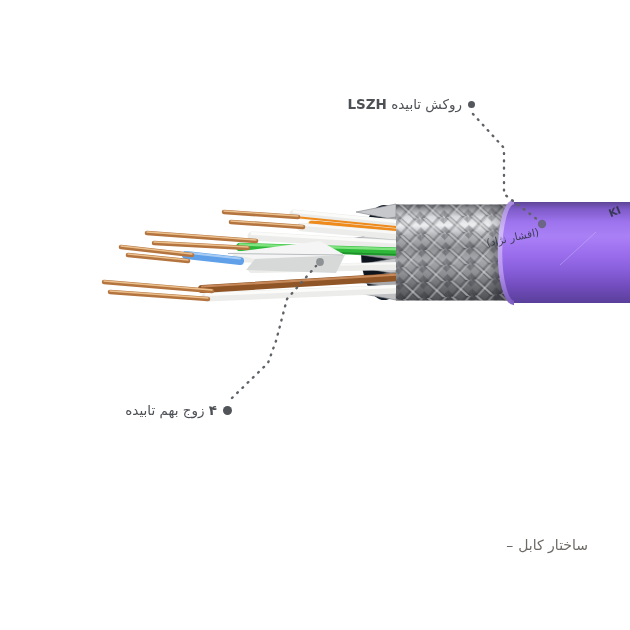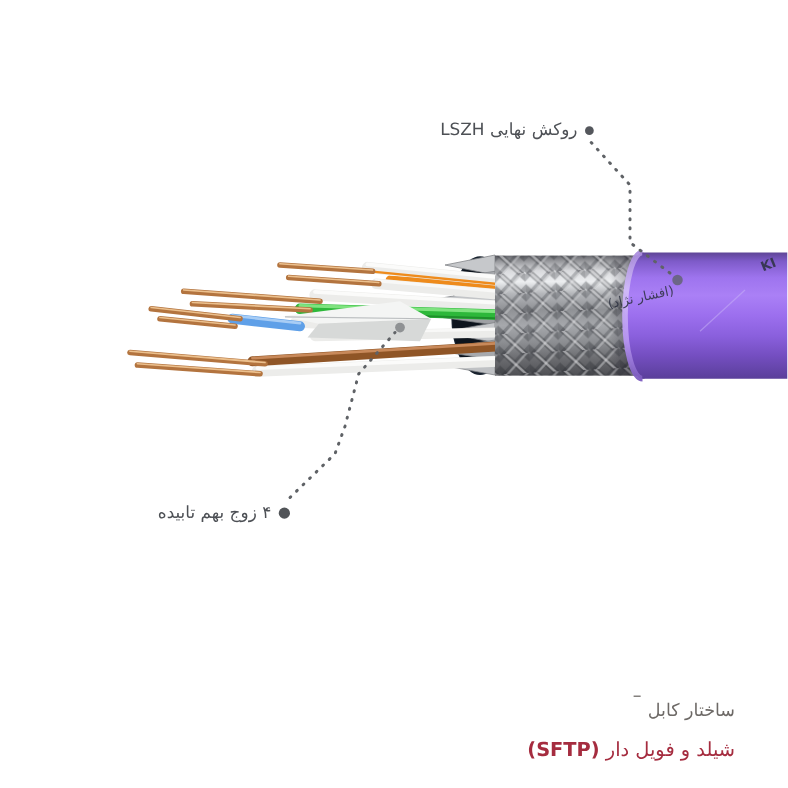--- a/index.html
+++ b/index.html
@@ -12,34 +12,34 @@
   .stage{
     position:relative;width:630px;height:630px;background:#ffffff;overflow:hidden;
     font-family:"DejaVu Sans",sans-serif;
   }
   .stage svg{position:absolute;left:0;top:0;}
   .anno{
     position:absolute;display:flex;align-items:center;gap:6px;
     color:var(--anno-gray);font-size:13.5px;line-height:1;white-space:nowrap;
   }
   .anno .txt{direction:rtl;unicode-bidi:isolate;}
-  .anno b{font-weight:normal;margin-top:24px;}
+  .anno b{font-weight:bold;margin-top:24px;}
   .dot{border-radius:50%;background:#54575c;flex:0 0 auto;}
   .dot.sm{width:7px;height:7px;}
   .dot.lg{width:9px;height:9px;background:#515458;}
   .anno-jacket{top:98px;right:155px;}
   .anno-pairs{top:404px;right:398px;}
   .caption{
     position:absolute;top:537px;right:42px;text-align:right;
   }
   .caption .l1{
     display:flex;justify-content:flex-end;align-items:center;gap:5px;
     color:var(--caption-gray);font-size:14px;line-height:1.2;
   }
-  .caption .l1 .txt{direction:rtl;unicode-bidi:isolate;margin-top:24px;}
+  .caption .l1 .txt{direction:rtl;unicode-bidi:isolate;}
   .caption .l2{
     margin-top:13px;direction:rtl;unicode-bidi:isolate;
     color:var(--caption-red);font-size:15.5px;line-height:1.2;white-space:nowrap;
   }
   .caption .l2 b{font-weight:bold;}
 </style>
 </head>
 <body>
 
 <div class="stage">
@@ -177,30 +177,29 @@
 
     <g fill="none" stroke="var(--leader)" stroke-width="2.4" stroke-linecap="round" stroke-dasharray="0.8 6.5">
       <polyline points="473,114 504,148 504,194 538,220"></polyline>
       <polyline points="232,398 268,363 276,341 287,299 316,266"></polyline>
     </g>
     <circle cx="542" cy="224" r="4.2" fill="#5f626d" opacity="0.8"></circle>
     <circle cx="320" cy="262" r="3.9" fill="#87898d" opacity="0.9"></circle>
   </svg>
 
   <div class="anno anno-jacket">
-    <span class="txt"><span>روکش نهایی</span> <b>LSZH</b></span>
+    <span class="txt"><span>روکش تابیده</span> <b>LSZH</b></span>
     <span class="dot sm"></span>
   </div>
 
   <div class="anno anno-pairs">
     <span class="txt"><b>۴</b> <span>زوج بهم تابیده</span></span>
     <span class="dot lg"></span>
   </div>
 
   <div class="caption">
     <div class="l1">
       <span>–</span>
       <span class="txt">ساختار کابل</span>
     </div>
-    <div class="l2"><span>شیلد و فویل دار</span> <b>(SFTP)</b></div>
   </div>
 
 </div>
 
 </body></html>

